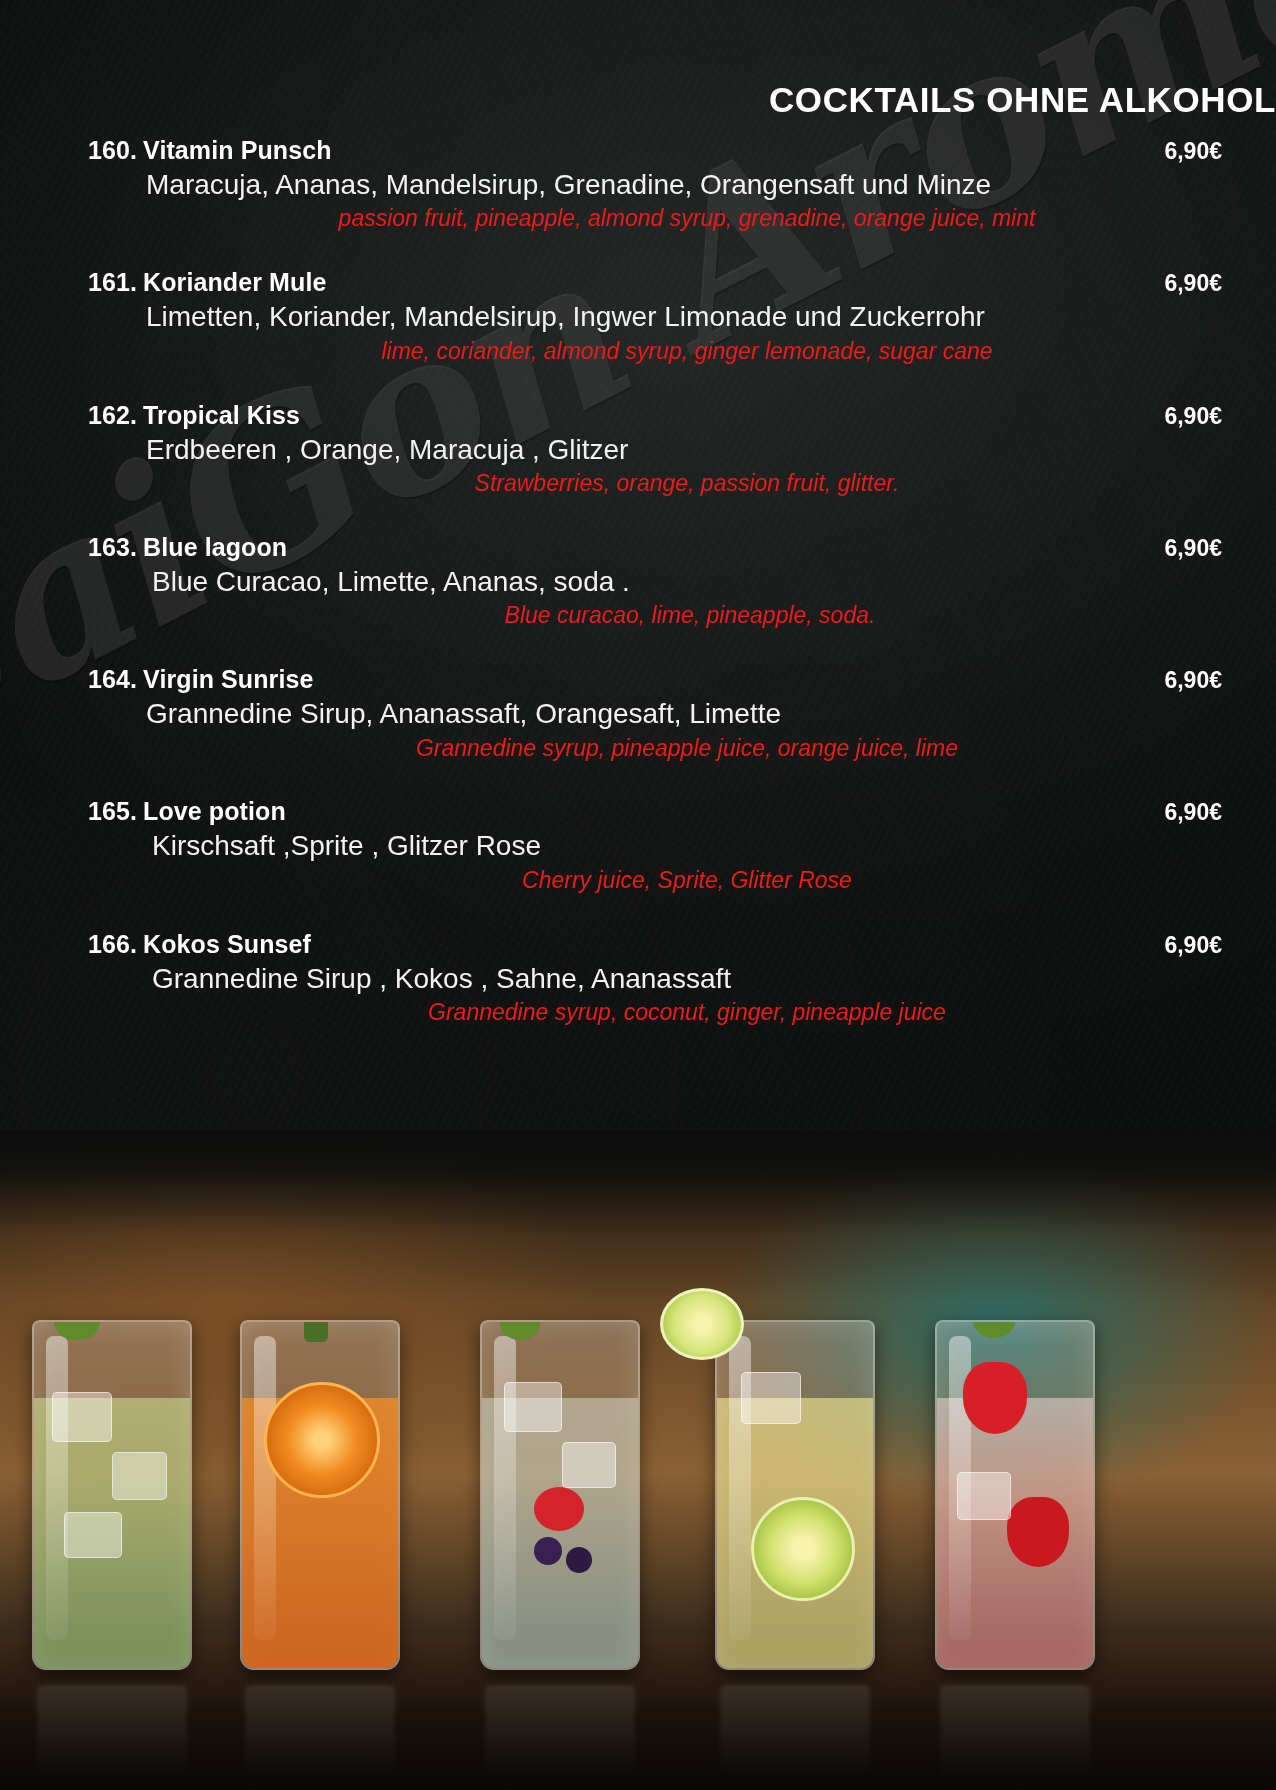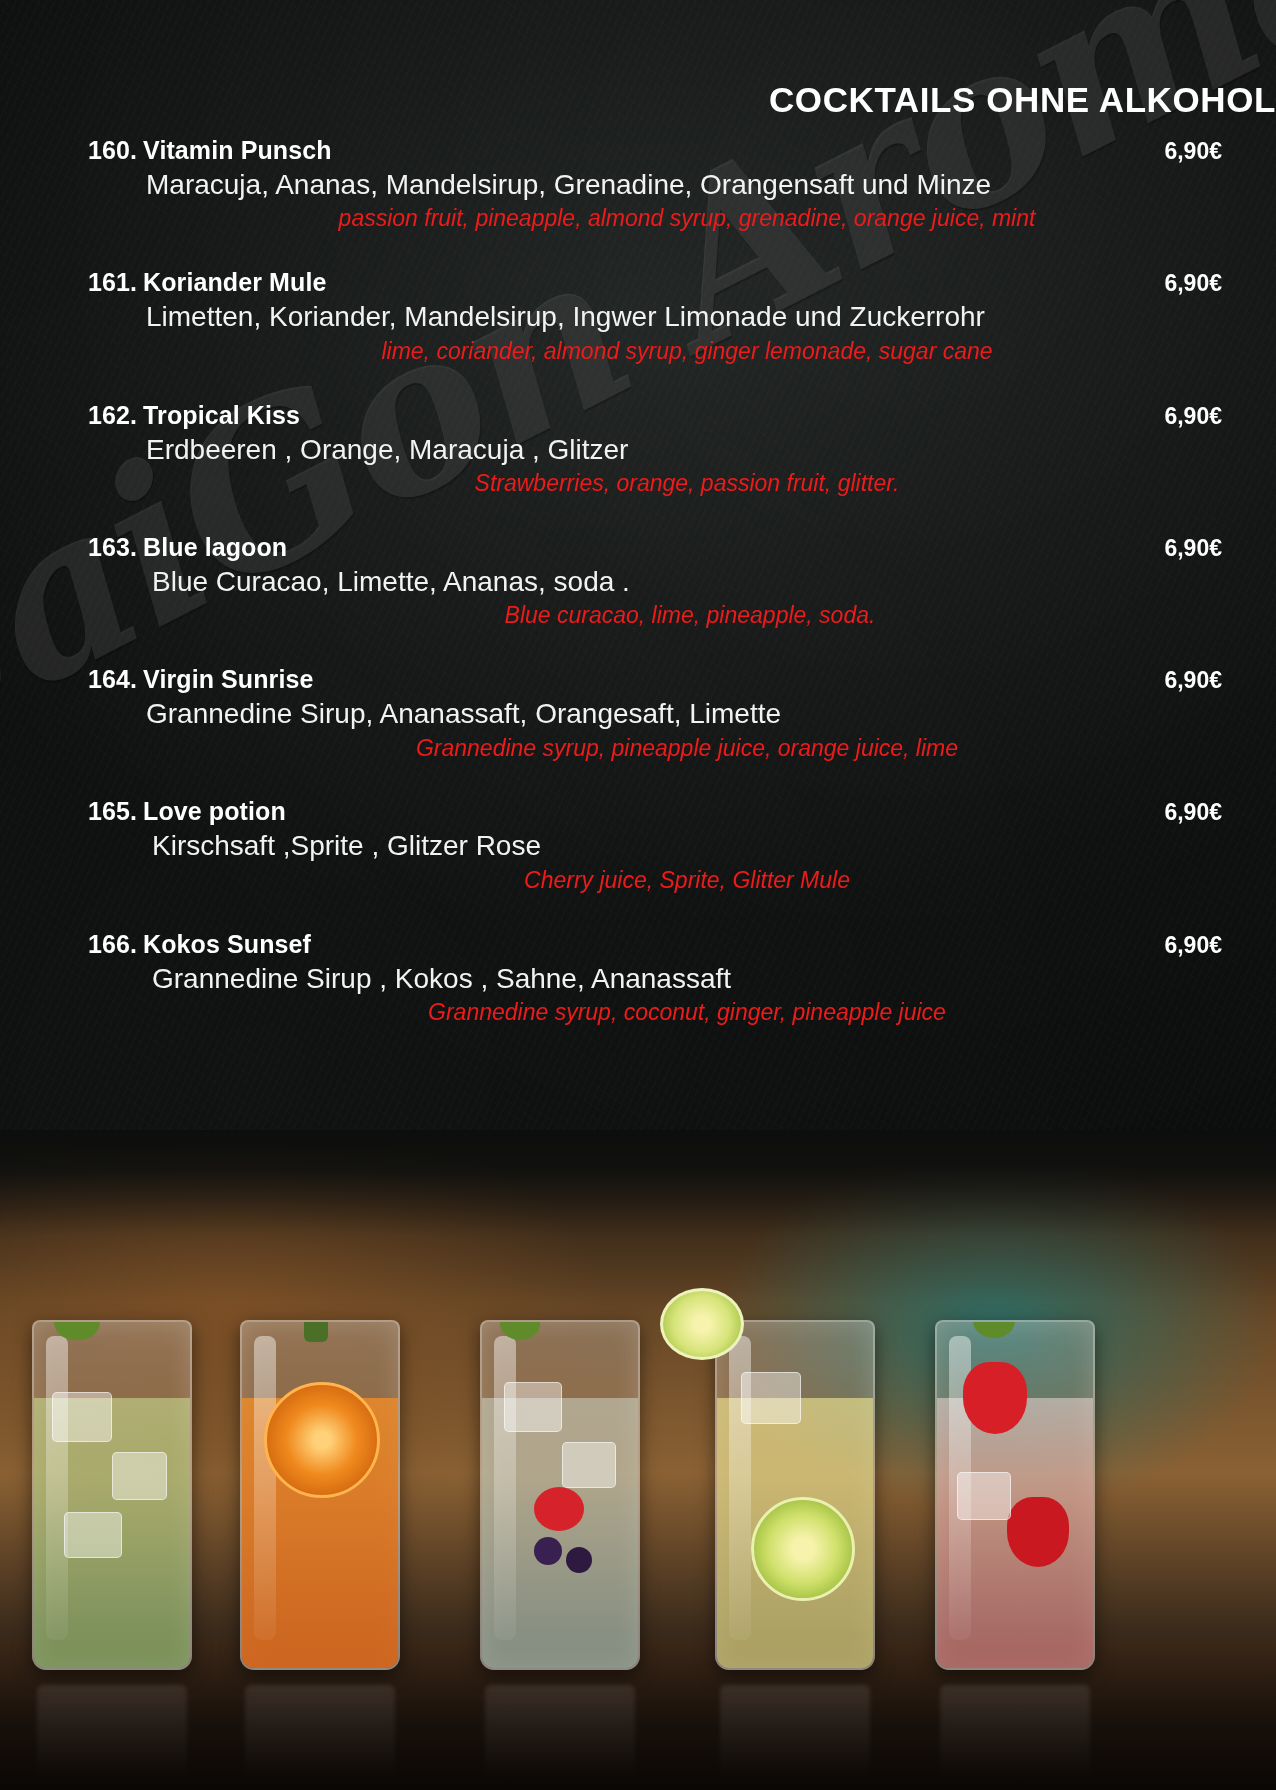--- a/index.html
+++ b/index.html
@@ -253,21 +253,21 @@
     </div>
 
     <div class="item">
       <div class="item-head">
         <div class="item-title">
           <span class="item-num">165.</span><span>Love potion</span>
         </div>
         <div class="item-price">6,90€</div>
       </div>
       <div class="item-desc indent-1">Kirschsaft ,Sprite , Glitzer Rose</div>
-      <div class="item-desc-en">Cherry juice, Sprite, Glitter Mule</div>
+      <div class="item-desc-en">Cherry juice, Sprite, Glitter Rose</div>
     </div>
 
     <div class="item">
       <div class="item-head">
         <div class="item-title">
           <span class="item-num">166.</span><span>Kokos Sunsef</span>
         </div>
         <div class="item-price">6,90€</div>
       </div>
       <div class="item-desc indent-1">Grannedine Sirup , Kokos , Sahne, Ananassaft</div>

